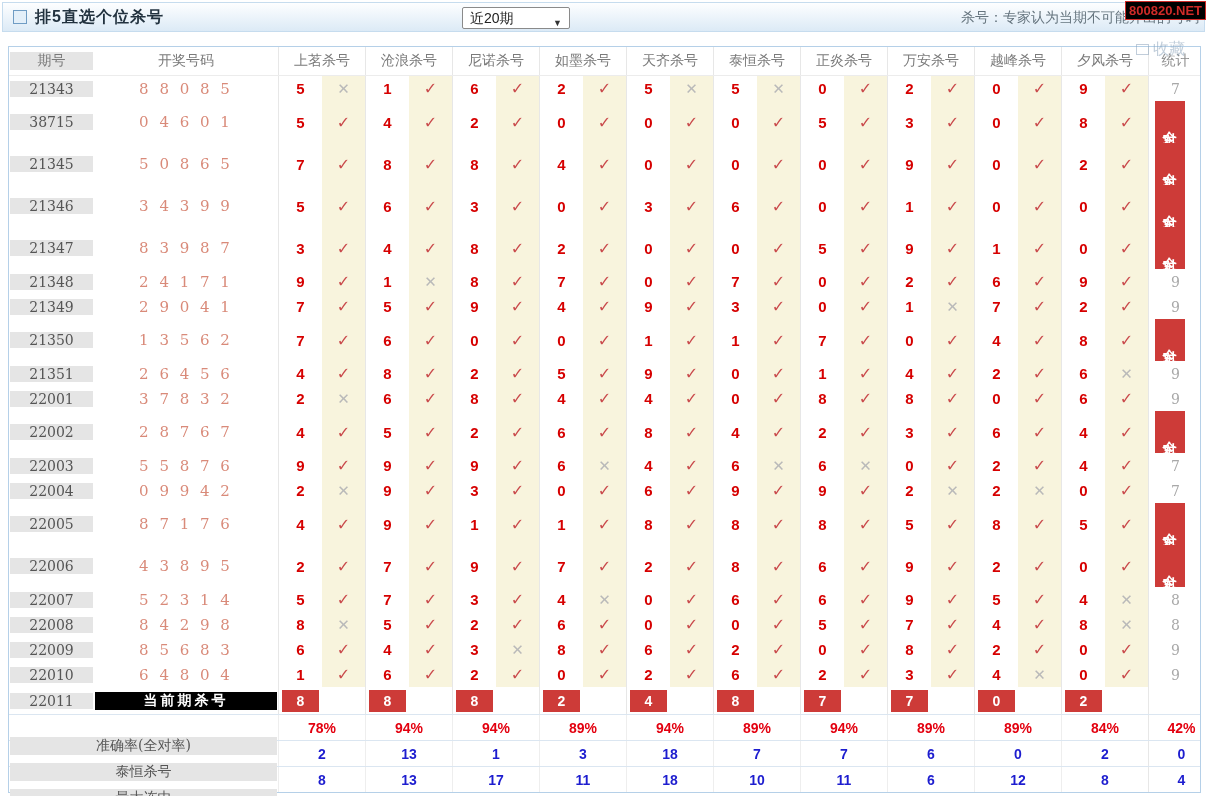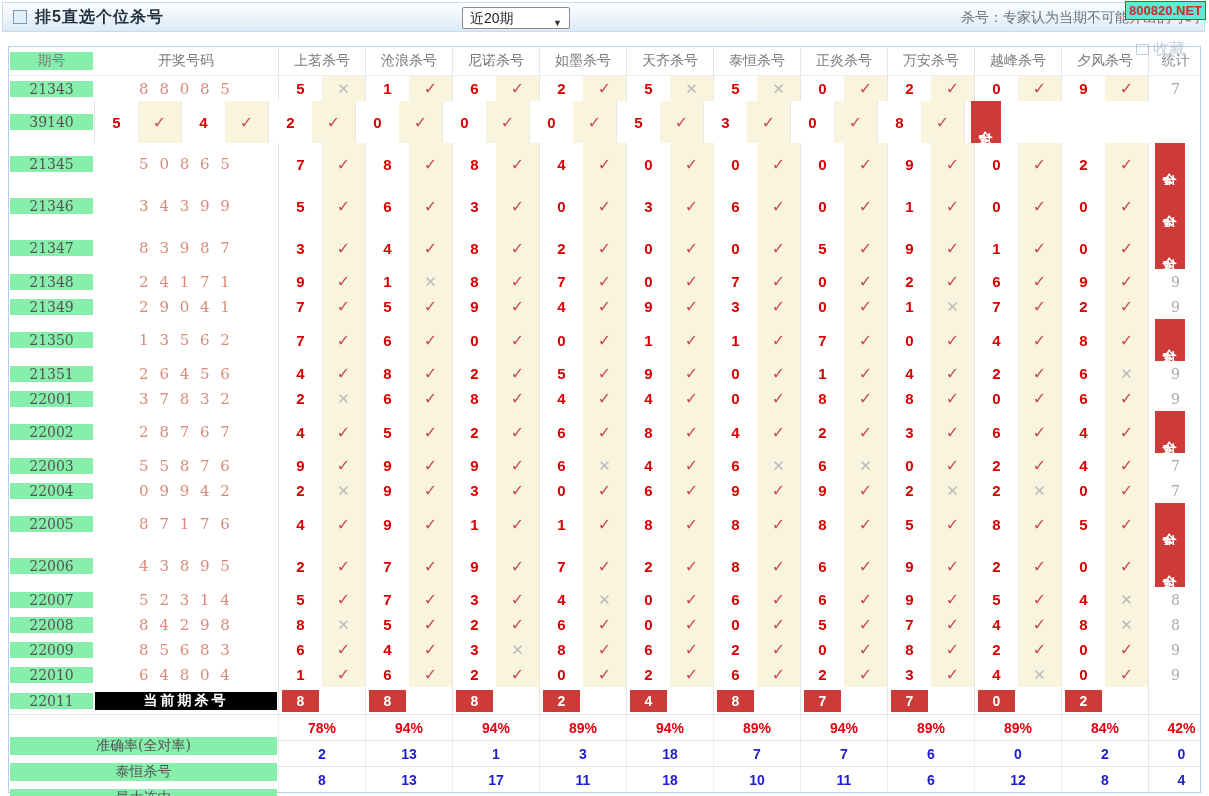--- a/index.html
+++ b/index.html
@@ -10,40 +10,40 @@
   
   .titlebar{position:absolute;left:2px;top:2px;width:1203px;height:30px;box-sizing:border-box;
     background:linear-gradient(#fdfeff,#dceaf6);border:1px solid #c6dcee;display:flex;align-items:center;}
   .cb{width:12px;height:12px;border:1px solid #6f9cc4;background:#e3eff9;margin:0 8px 0 10px;flex:none;}
   .title{font-size:16px;font-weight:bold;color:#22323f;letter-spacing:1px;}
   .select{position:absolute;left:459px;top:4px;width:108px;height:22px;box-sizing:border-box;
     border:1px solid #8a8a8a;border-radius:2px;background:#fff;display:flex;align-items:flex-end;
     justify-content:space-between;padding:0 7px;font-size:14px;color:#222;cursor:pointer;}
   .arrow{font-size:9px;color:#333;}
   .note{position:absolute;right:5px;top:6px;font-size:14px;color:#66757f;font-family:"DejaVu Serif",serif;}
-  .badge{position:absolute;right:3px;top:1px;background:#5eead4;border:1px solid #cf2b28;color:#cf2b28;
+  .badge{position:absolute;right:3px;top:1px;background:#000000;border:1px solid #cf2b28;color:#cf2b28;
     font-weight:bold;font-size:13px;padding:0 3px;line-height:17px;z-index:9;}
   .fav{position:absolute;right:24px;top:39px;color:#8fa6bc;font-size:16px;opacity:.55;z-index:5;
     display:flex;align-items:center;gap:4px;font-family:"DejaVu Serif",serif;}
   .favicon{width:11px;height:9px;border:1px solid #8fa6bc;display:inline-block;}
   
   .table{position:absolute;left:8px;top:46px;width:1193px;box-sizing:border-box;
     border:1px solid #b5d0e8;background:#fff;}
   .r,.hrow,.frow{display:flex;align-items:stretch;}
   .c{display:flex;align-items:center;justify-content:center;box-sizing:border-box;}
   .col-p{width:85px;flex:none;}
   .col-n{width:184px;flex:none;}
   .col-s{width:54px;flex:none;border-left:1px solid #e7e7e7;display:flex;align-items:stretch;box-sizing:border-box;}
   .pair{width:87px;flex:none;display:flex;border-left:1px solid #e7e7e7;box-sizing:border-box;}
   .pnum{width:43px;flex:none;display:flex;align-items:center;justify-content:center;}
   .pchk{flex:1;display:flex;align-items:center;justify-content:center;}
   .data .pchk{background:#f8f4dd;}
   .hrow{height:28px;border-bottom:1px solid #ececec;font-family:"DejaVu Serif",serif;font-size:14px;color:#7a7a7a;}
   .hexp{width:87px;flex:none;border-left:1px solid #e7e7e7;}
-  .pgray{background:#86efac;margin:1px;flex:1;display:flex;align-items:center;justify-content:center;}
+  .pgray{background:#e5e5e5;margin:1px;flex:1;display:flex;align-items:center;justify-content:center;}
   .h25{height:25px;text-align:center;} .h42{height:42px;}
   .period-v{font-family:"DejaVu Serif",serif;font-size:14px;color:#555;}
   .nums{color:#d98a79;font-family:"DejaVu Serif",serif;font-size:15px;letter-spacing:3px;}
   .kill{color:#d60000;font-weight:bold;font-size:15px;}
   .ok{color:#c9494b;font-size:16px;}
   .no{color:#b9b9b9;font-size:15px;}
   .statnum{color:#a8a8a8;font-family:"DejaVu Serif",serif;font-size:14px;flex:1;display:flex;align-items:center;justify-content:center;}
   .fullblock{width:30px;margin-left:6px;background:#cd3b38;color:#fff;display:flex;align-items:center;justify-content:center;
     writing-mode:vertical-rl;text-orientation:upright;font-size:14px;font-weight:bold;letter-spacing:2px;}
   
@@ -135,22 +135,23 @@
         <div class="pair">
           <div class="pnum kill">9</div>
           <div class="pchk ok">✓</div>
         </div>
         <div class="col-s">
           <div class="statnum">7</div>
         </div>
       </div>
       <div class="r data h42">
         <div class="c col-p">
-          <div class="pgray period-v">39140</div>
-        </div>
+          <div class="pgray period-v">38715</div>
+        </div>
+        <div class="c col-n nums">0 4 6 0 1</div>
         <div class="pair">
           <div class="pnum kill">5</div>
           <div class="pchk ok">✓</div>
         </div>
         <div class="pair">
           <div class="pnum kill">4</div>
           <div class="pchk ok">✓</div>
         </div>
         <div class="pair">
           <div class="pnum kill">2</div>

